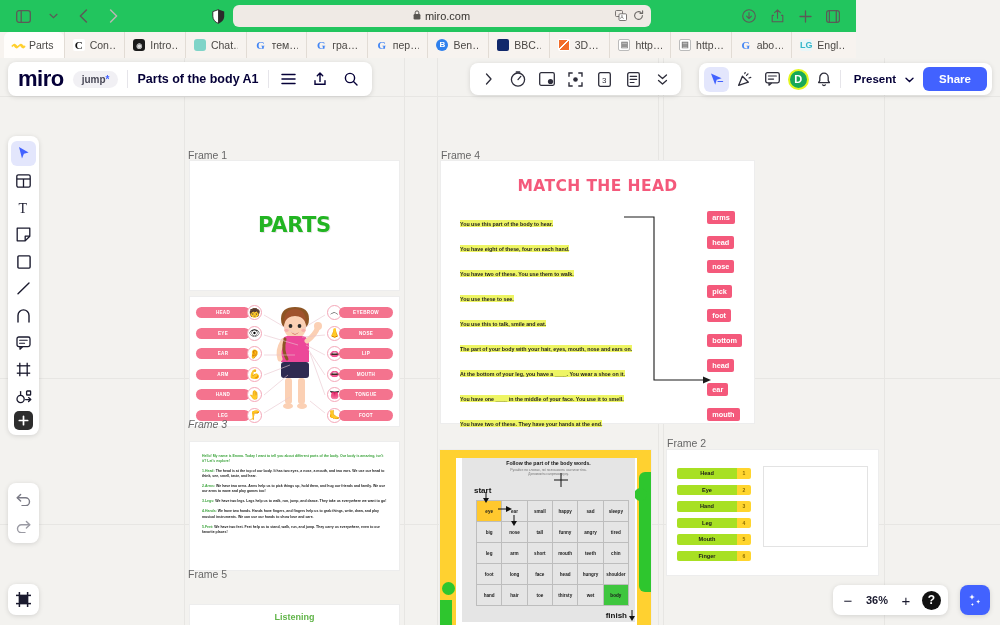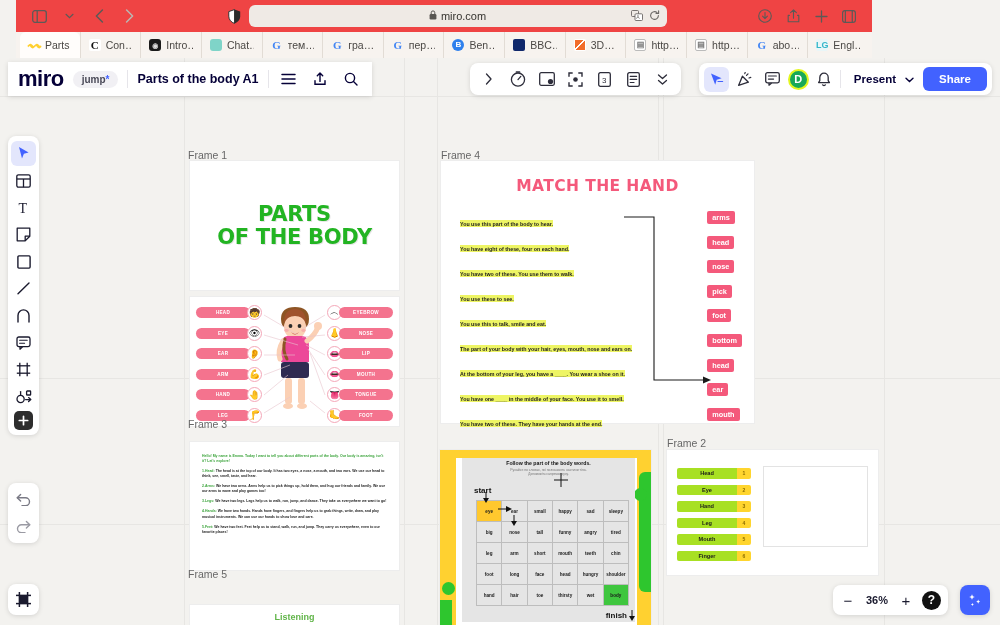--- a/index.html
+++ b/index.html
@@ -5,22 +5,22 @@
   * { box-sizing: border-box; margin: 0; padding: 0; }
   html, body { width: 1000px; height: 625px; overflow: hidden; }
   body {
     font-family: "Liberation Sans", sans-serif;
     background: #f3f2ef;
     -webkit-font-smoothing: antialiased;
   }
 
   
   #browser-chrome {
-    position: absolute; top: 0; left: 16px; width: 856px; height: 58px;
-    background: #ef4444;
+    position: absolute; top: 0; left: 0; width: 856px; height: 58px;
+    background: #22c55e;
   }
   #nav-bar {
     height: 32px; display: flex; align-items: center; padding: 0 10px; gap: 4px;
   }
   .nav-btn {
     width: 26px; height: 24px; display: flex; align-items: center; justify-content: center;
     border-radius: 5px; color: #5c5a57;
   }
   .nav-btn.dim { color: #bab7b3; }
   .url-wrap { flex: 1; display: flex; align-items: center; justify-content: center; gap: 8px; }
@@ -68,21 +68,21 @@
   
   #miro-app { position: absolute; top: 58px; left: 0; width: 1000px; height: 567px; background: #f3f2ef; }
 
   #canvas { position: absolute; inset: 0; overflow: hidden; }
   .grid-line-v { position: absolute; top:0; bottom:0; width: 1px; background: #e7e6e3; }
   .grid-line-h { position: absolute; left:0; right:0; height: 1px; background: #e7e6e3; }
 
   
   #miro-topbar {
     position: absolute; top: 4px; left: 8px; height: 34px; background: #fff;
-    border-radius: 0; box-shadow: 0 1px 5px rgba(0,0,0,.13);
+    border-radius: 8px; box-shadow: 0 1px 5px rgba(0,0,0,.13);
     display: flex; align-items: center; padding: 0 10px; gap: 9px; z-index: 40;
   }
   #miro-logo { font-size: 22px; font-weight: 700; letter-spacing: -0.5px; color: #050038; }
   #plan-badge {
     background: #f1f0f4; border-radius: 11px; padding: 3px 9px; font-size: 10px;
     font-weight: 600; color: #4a4a58;
   }
   .vdiv { width: 1px; height: 18px; background: #e6e5ea; }
   #board-title { font-size: 12.5px; font-weight: 600; color: #050038; }
   .tb-ico { width: 22px; height: 22px; display: flex; align-items: center; justify-content: center; color: #050038; border-radius: 5px;}
@@ -417,21 +417,20 @@
     <div class="grid-line-v" style="left:884px"></div>
     <div class="grid-line-h" style="top:38px"></div>
     <div class="grid-line-h" style="top:320px"></div>
     <div class="grid-line-h" style="top:466px"></div>
 
     <div class="frame-label" style="left:188px; top:91px;">Frame 1</div>
     <div class="frame-box" style="left:190px; top:103px; width:209px; height:129px;">
       <div id="f1-title">
         <div class="t">
           <div>PARTS</div>
-          <div class="l2">OF THE BODY</div>
         </div>
       </div>
     </div>
 
     <div class="frame-box" style="left:190px; top:239px; width:209px; height:129px;">
       <div id="bodydiag">
         <svg id="girl" viewBox="0 0 56 110">
           <path d="M20 26 q-6 -2 -6 -10 q0 -12 14 -12 q14 0 14 12 q0 8 -6 10Z" fill="#8d5524"></path>
           <ellipse cx="28" cy="24" rx="11" ry="12" fill="#fbd0b4"></ellipse>
           <path d="M17 20 q0 -14 11 -14 q11 0 11 14 q-3 -7 -11 -7 q-8 0 -11 7Z" fill="#a0522d"></path>
@@ -515,21 +514,21 @@
               <line x1="135" y1="38" x2="112" y2="40"></line>
             <line x1="135" y1="58" x2="116" y2="48"></line>
               <line x1="135" y1="78" x2="118" y2="52"></line>
             <line x1="135" y1="98" x2="120" y2="56"></line>
               <line x1="135" y1="116" x2="120" y2="104"></line>
           </g>
         </svg>
       </div>
     </div>
 
-    <div class="frame-label" style="left:188px; top:360px;">Frame 3</div>
+    <div class="frame-label" style="left:188px; top:360px;font-style:italic;">Frame 3</div>
     <div class="frame-box" style="left:190px; top:384px; width:209px; height:128px;">
       <div id="f3-body">
           <div class="f3-p f3-intro">Hello! My name is Emma. Today I want to tell you about different parts of the body. Our body is amazing, isn't it? Let's explore!</div>
           <div class="f3-p"><span class="f3-h">1.Head: </span><span>The head is at the top of our body. It has two eyes, a nose, a mouth, and two ears. We use our head to think, see, smell, taste, and hear.</span></div>
           <div class="f3-p"><span class="f3-h">2.Arms: </span><span>We have two arms. Arms help us to pick things up, hold them, and hug our friends and family. We use our arms to wave and play games too!</span></div>
           <div class="f3-p"><span class="f3-h">3.Legs: </span><span>We have two legs. Legs help us to walk, run, jump, and dance. They take us everywhere we want to go!</span></div>
           <div class="f3-p"><span class="f3-h">4.Hands: </span><span>We have two hands. Hands have fingers, and fingers help us to grab things, write, draw, and play musical instruments. We can use our hands to show love and care.</span></div>
           <div class="f3-p"><span class="f3-h">5.Feet: </span><span>We have two feet. Feet help us to stand, walk, run, and jump. They carry us everywhere, even to our favorite places!</span></div>
         </div>
     </div>
@@ -537,21 +536,21 @@
     <div class="frame-label" style="left:188px; top:510px;">Frame 5</div>
     <div class="frame-box" style="left:190px; top:547px; width:209px; height:42px;">
       <div id="f5-body">
         <div id="f5-title">Listening</div>
 
       </div>
     </div>
 
     <div class="frame-label" style="left:441px; top:91px;">Frame 4</div>
     <div class="frame-box" style="left:441px; top:103px; width:313px; height:262px;">
-      <div id="match-title">MATCH THE HAND</div>
+      <div id="match-title">MATCH THE HEAD</div>
       <div id="mw-left">
           <div class="mw-item"><span class="mw-line">You use this part of the body to hear.</span></div>
           <div class="mw-item"><span class="mw-line">You have eight of these, four on each hand.</span></div>
           <div class="mw-item"><span class="mw-line">You have two of these. You use them to walk.</span></div>
           <div class="mw-item"><span class="mw-line">You use these to see.</span></div>
           <div class="mw-item"><span class="mw-line">You use this to talk, smile and eat.</span></div>
           <div class="mw-item"><span class="mw-line">The part of your body with your hair, eyes, mouth, nose and ears on.</span></div>
           <div class="mw-item"><span class="mw-line">At the bottom of your leg, you have a ____. You wear a shoe on it.</span></div>
           <div class="mw-item"><span class="mw-line">You have one ____ in the middle of your face. You use it to smell.</span></div>
           <div class="mw-item"><span class="mw-line">You have two of these. They have your hands at the end.</span></div>

